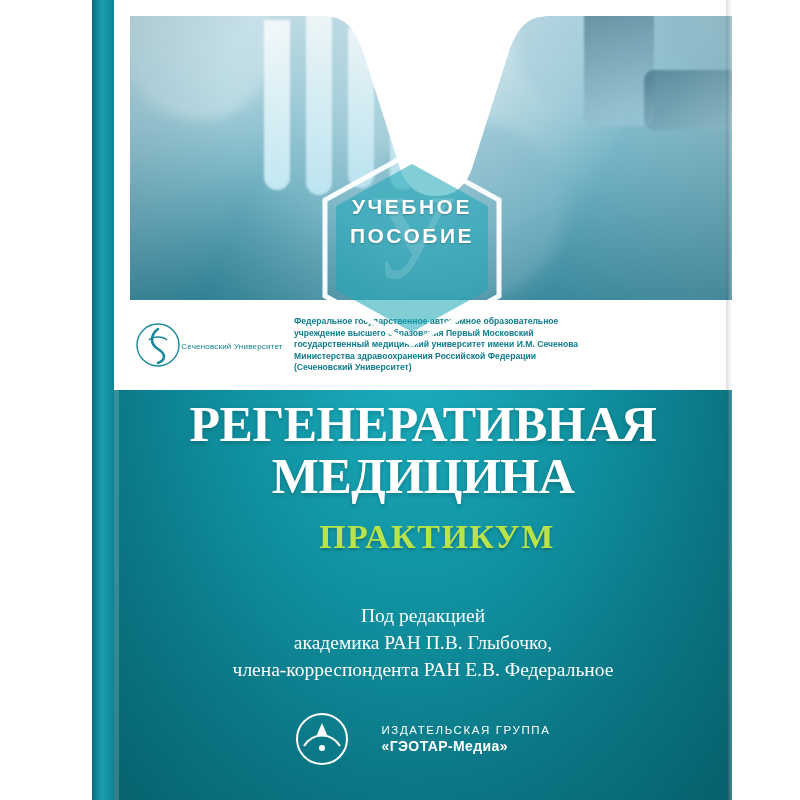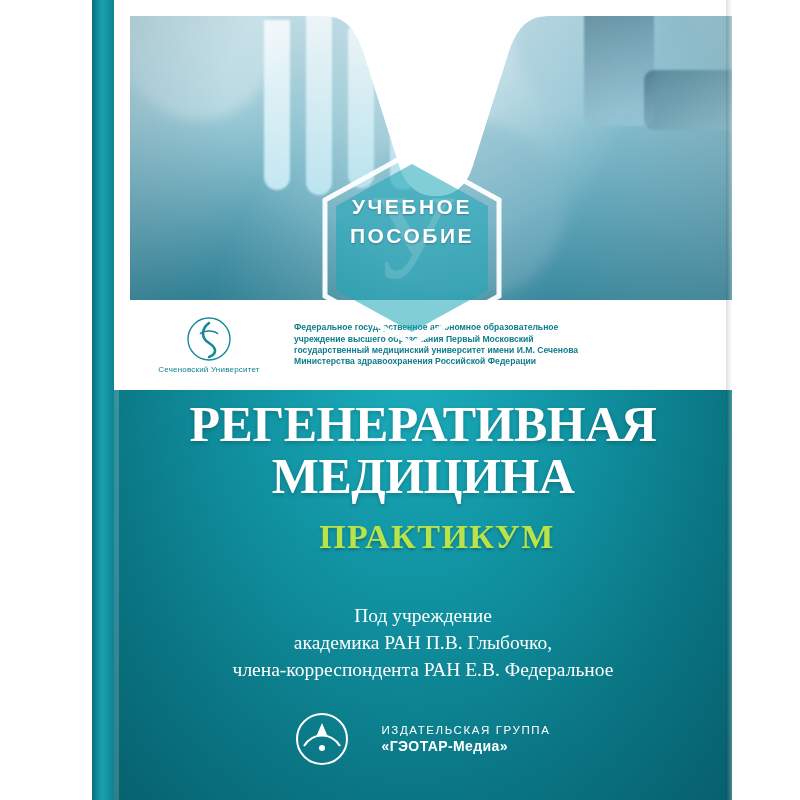--- a/index.html
+++ b/index.html
@@ -127,21 +127,21 @@
     top: 300px;
     height: 90px;
     background: #ffffff;
     z-index: 5;
     display: flex;
     align-items: center;
   }
   .uni-logo {
     width: 170px;
     display: flex;
-    flex-direction: column;
+    flex-direction: row;
     align-items: center;
     justify-content: center;
     padding-left: 10px;
   }
   .uni-mark {
     width: 46px;
     height: 46px;
     position: relative;
   }
   .uni-name {
@@ -287,29 +287,30 @@
           <path d="M14 18 C18 14 28 14 32 18" fill="none" stroke="#17889a" stroke-width="1.6"></path>
         </svg>
       </div>
       <div class="uni-name">Сеченовский Университет</div>
     </div>
     <div class="uni-text">
       <div>Федеральное государственное автономное образовательное</div>
       <div>учреждение высшего образования  Первый Московский</div>
       <div>государственный медицинский университет имени И.М. Сеченова</div>
       <div>Министерства здравоохранения Российской Федерации</div>
+      <div>(Сеченовский Университет)</div>
     </div>
   </div>
 
   <div class="title-area">
     <div class="title-main">РЕГЕНЕРАТИВНАЯ</div>
     <div class="title-main">МЕДИЦИНА</div>
     <div class="title-sub">ПРАКТИКУМ</div>
     <div class="editors">
-      <div>Под учреждение</div>
+      <div>Под редакцией</div>
       <div>академика РАН П.В. Глыбочко,</div>
       <div>члена-корреспондента РАН Е.В. Федеральное</div>
     </div>
   </div>
 
   <div class="publisher">
     <div class="pub-mark">
       <svg viewBox="0 0 54 54" width="54" height="54">
         <circle cx="27" cy="27" r="25" fill="none" stroke="#ffffff" stroke-width="2"></circle>
         <path d="M9 34 C18 20 36 20 45 34" fill="none" stroke="#ffffff" stroke-width="2.2"></path>

